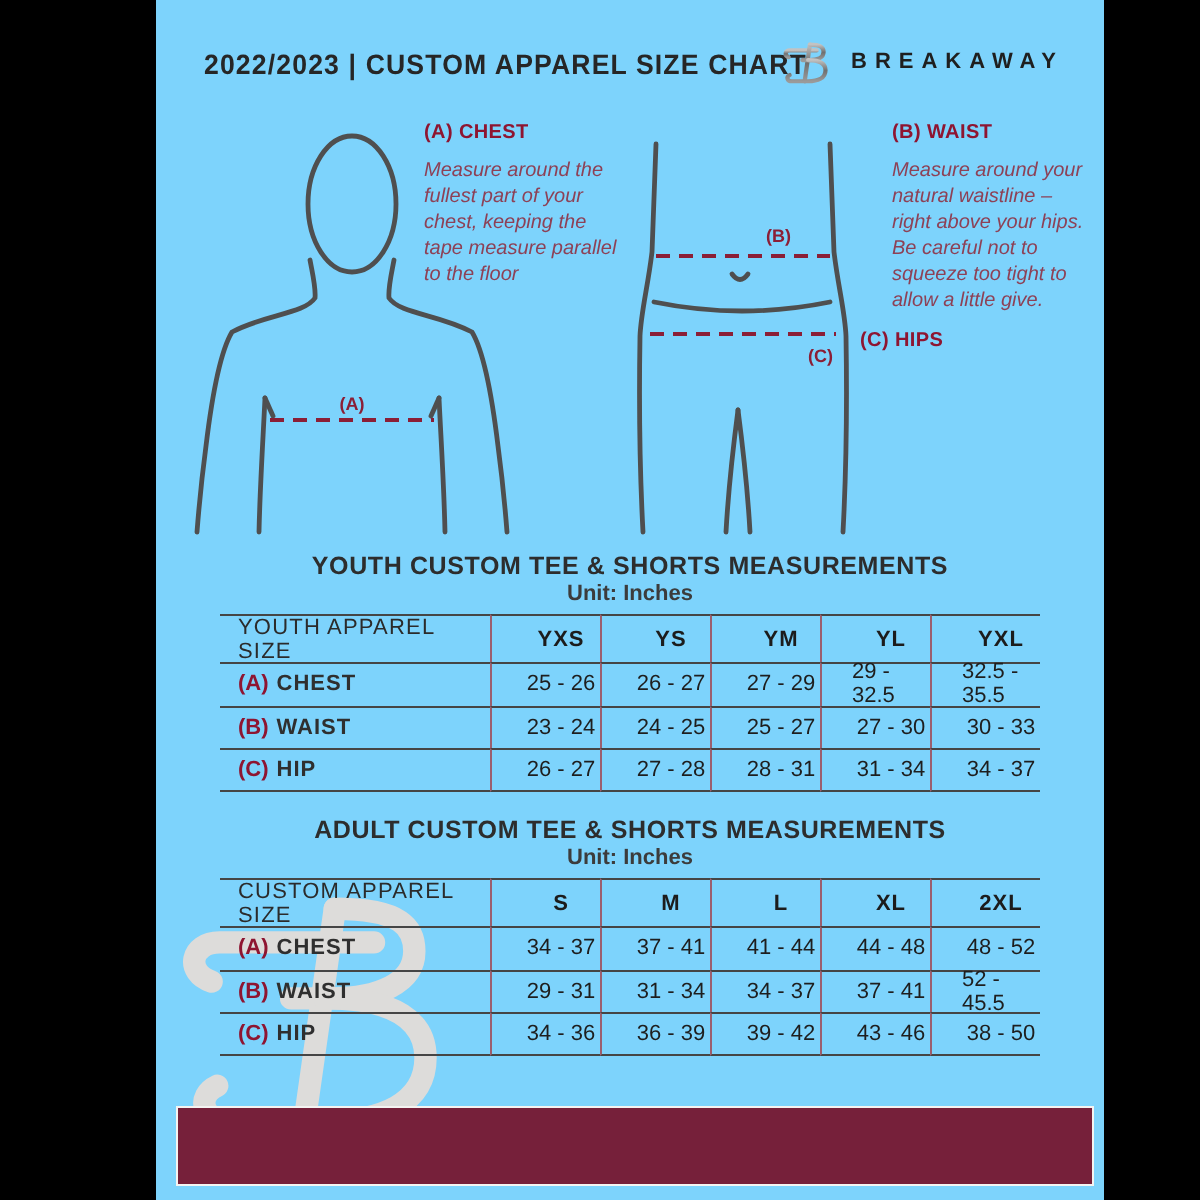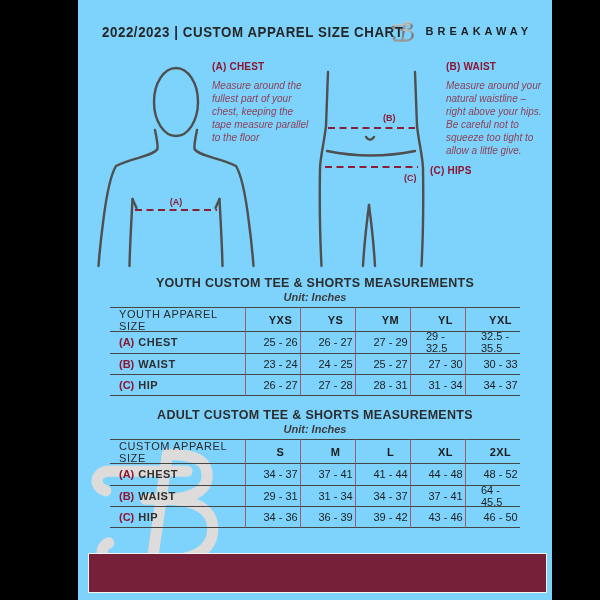--- a/index.html
+++ b/index.html
@@ -29,21 +29,21 @@
   .instr-waist{left:352px;top:61px;margin-left:16px;}
   .instr-hips{left:352px;top:165px;}
   .instr h3{margin:0 0 7px 0;font-size:10px;font-weight:800;color:#8e1531;letter-spacing:.2px;}
   .instr p{margin:0;font-size:10px;font-style:italic;font-weight:500;color:#8d4156;
            line-height:1.3;white-space:pre-line;}
 
   
   .section-head{position:absolute;left:0;width:474px;text-align:center;}
   .sh-youth{top:276px;} .sh-adult{top:408px;}
   .tbl-title{font-size:12.5px;font-weight:700;color:#2d2d2d;letter-spacing:.3px;text-align:center;}
-  .tbl-sub{font-size:11px;font-style:italic;font-weight:600;color:#3c3c3c;margin-top:1px;}
+  .tbl-sub{font-size:11px;font-weight:600;color:#3c3c3c;margin-top:1px;}
 
   
   .size-table{position:absolute;left:32px;display:grid;
               grid-template-columns:135px repeat(5,55px);
               grid-template-rows:24px repeat(3,21.5px);z-index:2;}
   .t-youth{top:307px;} .t-adult{top:439px;}
   .cell{border-top:1.5px solid #454545;display:flex;align-items:center;justify-content:center;
         font-size:11px;color:#1e1e1e;font-weight:500;}
   .rlast{border-bottom:1.5px solid #454545;}
   .vl{border-left:1.5px solid #9b5f6f;padding-left:15px;}
@@ -204,28 +204,28 @@
       <div class="cell vl">48 - 52</div>
 
       <div class="cell lbl">
         <span class="pfx">(B)</span>
         <span class="nm">WAIST</span>
       </div>
       <div class="cell vl">29 - 31</div>
       <div class="cell vl">31 - 34</div>
       <div class="cell vl">34 - 37</div>
       <div class="cell vl">37 - 41</div>
-      <div class="cell vl">64 - 45.5</div>
+      <div class="cell vl">52 - 45.5</div>
 
       <div class="cell lbl rlast">
         <span class="pfx">(C)</span>
         <span class="nm">HIP</span>
       </div>
       <div class="cell vl rlast">34 - 36</div>
       <div class="cell vl rlast">36 - 39</div>
       <div class="cell vl rlast">39 - 42</div>
       <div class="cell vl rlast">43 - 46</div>
-      <div class="cell vl rlast">46 - 50</div>
+      <div class="cell vl rlast">38 - 50</div>
     </div>
 
     <div class="footer-bar"></div>
   </div>
 </div>
 
 </body></html>

